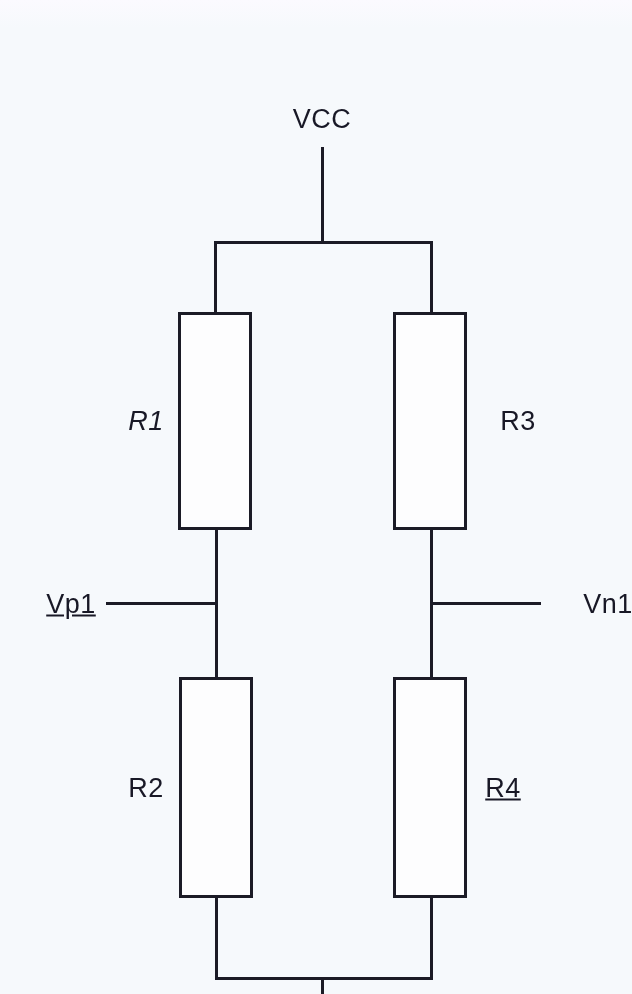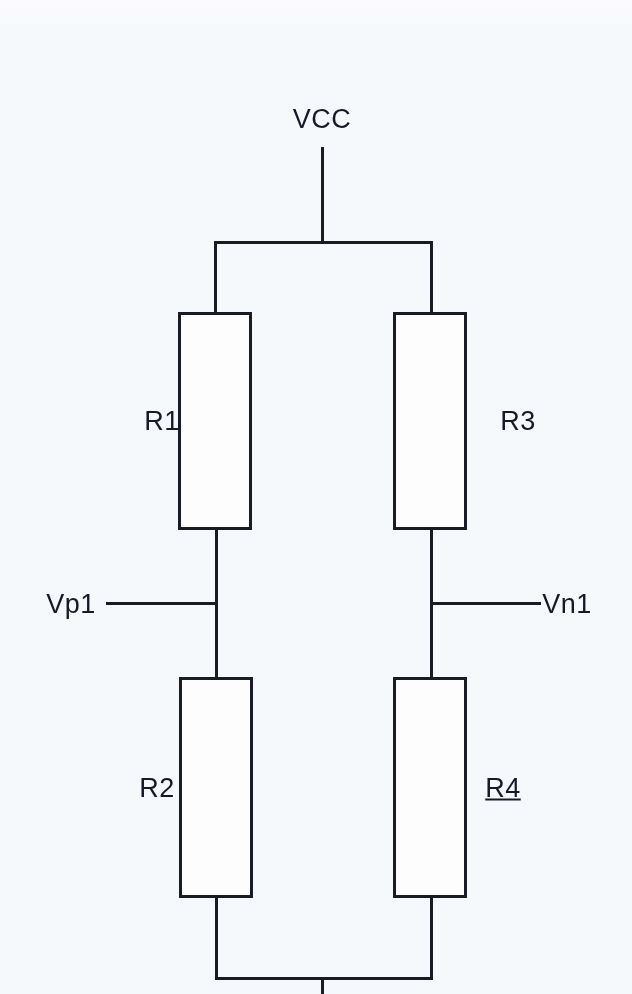--- a/index.html
+++ b/index.html
@@ -41,36 +41,36 @@
 <div id="canvas">
 
   <div class="lbl" style="left:322px; top:119px;">VCC</div>
   <div class="wire" style="left:321px; top:147px; width:3px; height:96px;"></div>
 
   <div class="wire" style="left:214px; top:241px; width:219px; height:3px;"></div>
   <div class="wire" style="left:214px; top:241px; width:3px; height:73px;"></div>
   <div class="wire" style="left:430px; top:241px; width:3px; height:73px;"></div>
 
   <div class="res-box" style="left:178px; top:312px; height:218px;"></div>
-  <div class="lbl" style="left:162px; top:421px;">R1</div>
+  <div class="lbl" style="left:146px; top:421px;font-style:italic;">R1</div>
 
   <div class="res-box" style="left:393px; top:312px; height:218px;"></div>
   <div class="lbl" style="left:518px; top:421px;">R3</div>
 
   <div class="wire" style="left:215px; top:530px; width:3px; height:148px;"></div>
   <div class="wire" style="left:430px; top:530px; width:3px; height:148px;"></div>
 
   <div class="wire" style="left:106px; top:602px; width:110px; height:3px;"></div>
-  <div class="lbl" style="left:71px; top:604px;">Vp1</div>
+  <div class="lbl" style="left:71px; top:604px;text-decoration:underline;">Vp1</div>
 
   <div class="wire" style="left:432px; top:602px; width:109px; height:3px;"></div>
-  <div class="lbl" style="left:567px; top:604px;">Vn1</div>
+  <div class="lbl" style="left:608px; top:604px;">Vn1</div>
 
   <div class="res-box" style="left:179px; top:677px; height:221px;"></div>
-  <div class="lbl" style="left:157px; top:788px;">R2</div>
+  <div class="lbl" style="left:146px; top:788px;">R2</div>
 
   <div class="res-box" style="left:393px; top:677px; height:221px;"></div>
   <div class="lbl" style="left:503px; top:788px;text-decoration:underline;">R4</div>
 
   <div class="wire" style="left:215px; top:898px; width:3px; height:82px;"></div>
   <div class="wire" style="left:430px; top:898px; width:3px; height:82px;"></div>
   <div class="wire" style="left:215px; top:977px; width:218px; height:3px;"></div>
   <div class="wire" style="left:321px; top:977px; width:3px; height:17px;"></div>
 
 </div>

